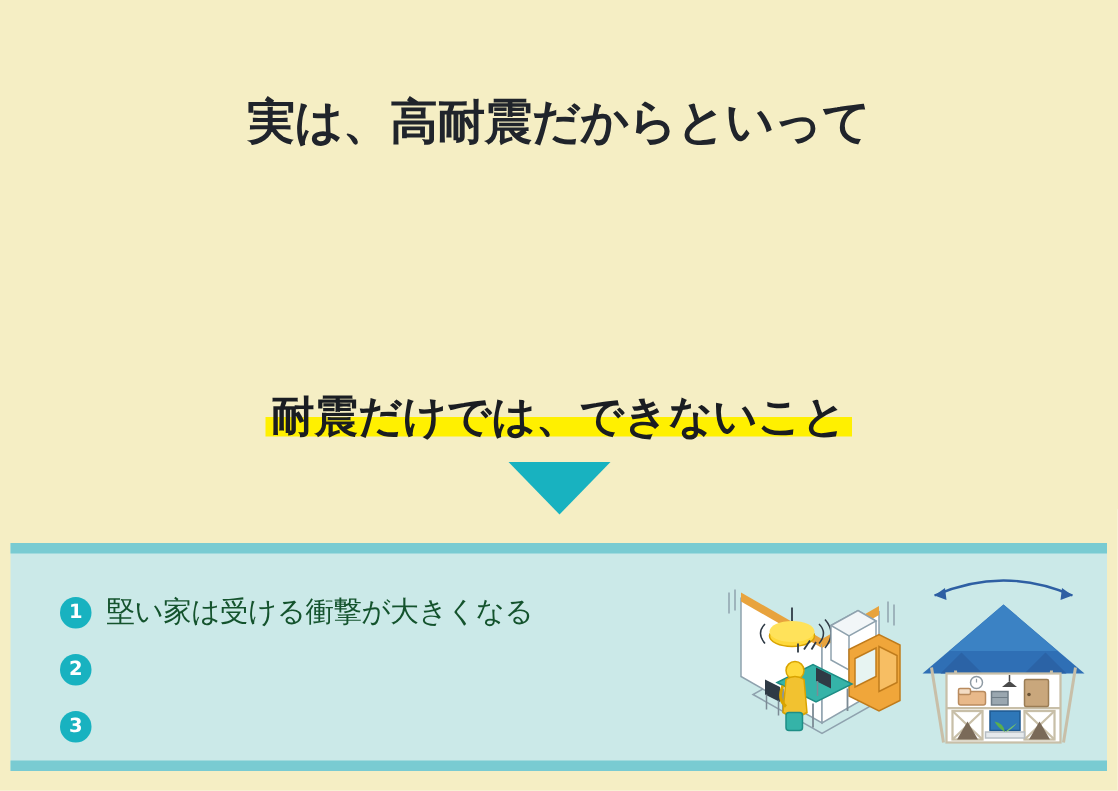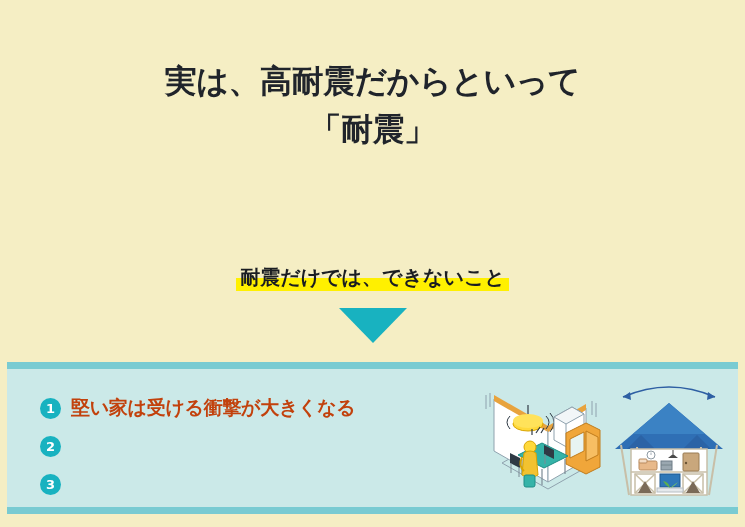--- a/index.html
+++ b/index.html
@@ -62,21 +62,21 @@
   #subhead-row {
     position: absolute;
     top: 262px;
     left: 0;
     width: 745px;
     text-align: center;
   }
   #subhead {
     display: inline-block;
     position: relative;
-    font-size: 20px;
+    font-size: 29px;
     font-weight: bold;
     color: #1A1D22;
     line-height: 30px;
     padding: 0 4px;
     white-space: nowrap;
   }
   #subhead .marker {
     position: absolute;
     left: 0;
     right: 0;
@@ -139,22 +139,22 @@
     background: #18B2C0;
     color: #FFFFFF;
     font-size: 13px;
     font-weight: bold;
     line-height: 21px;
     text-align: center;
     margin-right: 10px;
   }
   .point-text {
     font-size: 19px;
-    font-weight: bold;
-    color: #c2410c;
+    font-weight: normal;
+    color: #14532d;
     white-space: nowrap;
     letter-spacing: -0.3px;
   }
 
   
   #illustrations {
     position: absolute;
     right: 4px;
     top: 2px;
     width: 252px;
@@ -168,21 +168,20 @@
   #illo-house { left: 125px; }
 </style>
 </head>
 <body>
 
 <div id="poster">
 
 
   <div id="headline">
     <span class="hl-line">実は、高耐震だからといって</span>
-    <span class="hl-line">「耐震」</span>
   </div>
 
   <div id="subhead-row">
     <span id="subhead">
       <span class="marker"></span>
       <span class="sub-text">耐震だけでは、できないこと</span>
     </span>
   </div>
 
   <div id="arrow-row">

